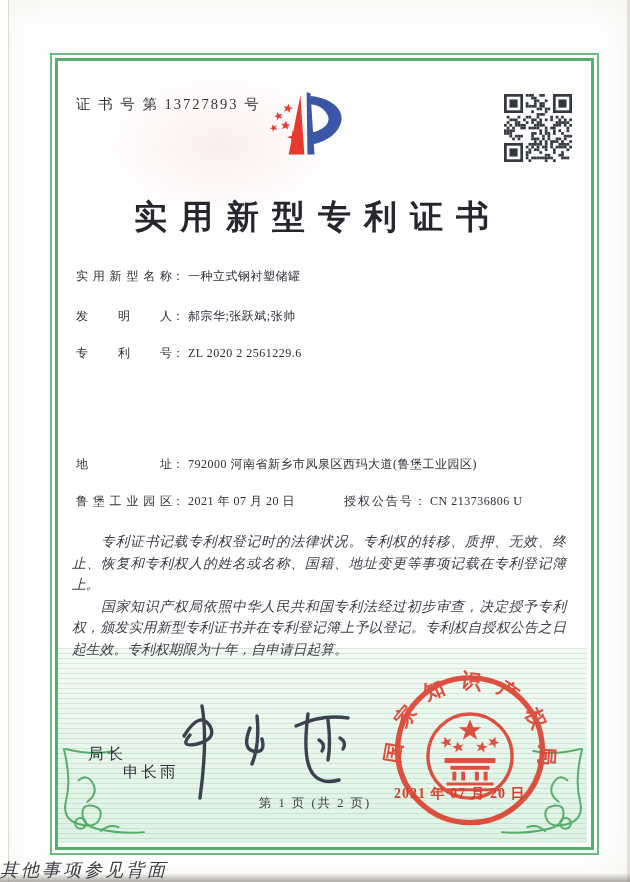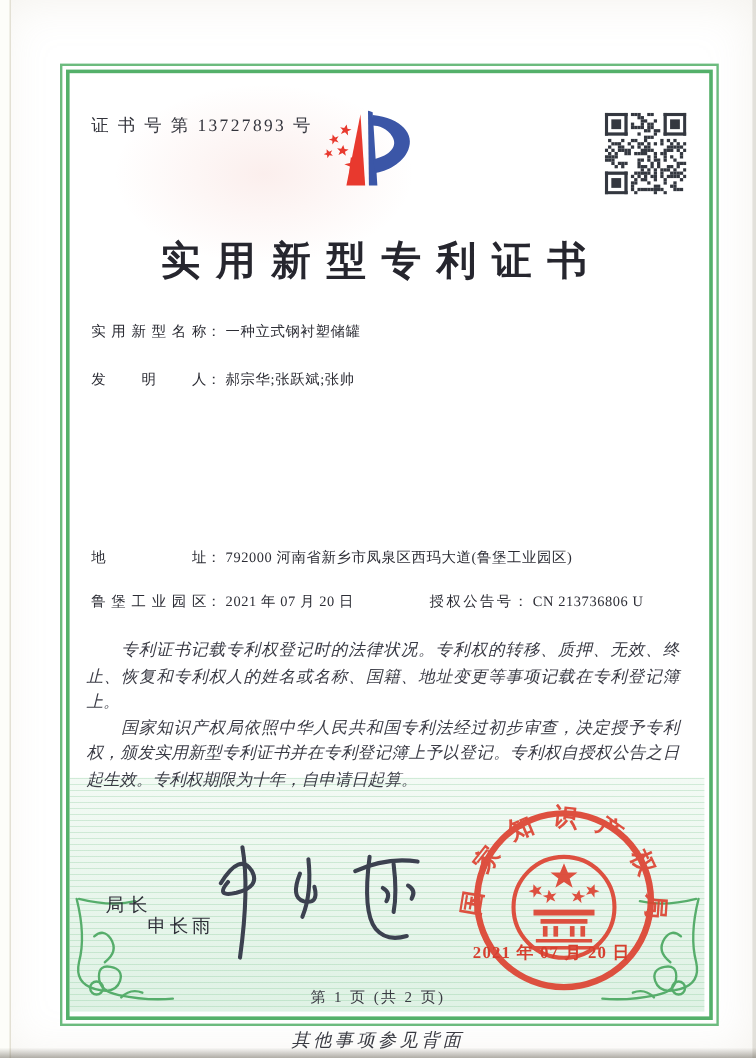--- a/index.html
+++ b/index.html
@@ -29,35 +29,35 @@
   .logo{position:absolute;left:266px;top:92px;width:86px;height:88px;}
   .qr{position:absolute;left:504px;top:94px;width:68px;height:68px;}
   .title{position:absolute;left:0;top:195px;width:100%;text-align:center;font-size:33px;
          font-weight:700;letter-spacing:13px;padding-left:6px;box-sizing:border-box;color:#26262e;}
   
   .frow{position:absolute;left:76px;width:480px;font-size:12px;color:#2c2d35;white-space:nowrap;}
   .flabel{display:inline-block;width:96px;text-align:justify;text-align-last:justify;vertical-align:bottom;}
   .fcolon{display:inline-block;width:16px;}
   .fval{letter-spacing:.5px;}
   .fval-fixed{display:inline-block;width:138px;letter-spacing:.5px;}
-  .flabel2{letter-spacing:2px;margin-left:32px;font-family:Liberation Mono, monospace;}
+  .flabel2{letter-spacing:2px;margin-left:18px;font-family:Liberation Mono, monospace;}
   
   .body-text{position:absolute;left:72px;top:531px;width:494px;font-size:13.8px;line-height:21.6px;
              color:#3a3b45;font-style:italic;text-align:justify;}
   .body-text p{margin:0;text-indent:2.1em;}
   
   .signer-title{position:absolute;left:88px;top:732px;font-size:15.5px;letter-spacing:4px;color:#2e2f38;font-family:"Liberation Sans",sans-serif;margin-top:12px;}
   .signer-name{position:absolute;left:88px;top:762px;font-size:15.5px;letter-spacing:3px;color:#2e2f38;font-family:"Liberation Sans",sans-serif;margin-left:35px;}
   .signature{position:absolute;left:158px;top:698px;width:208px;height:112px;}
   .seal{position:absolute;left:380px;top:670px;width:180px;height:170px;opacity:.93;}
   .seal-date{position:absolute;left:394px;top:785px;width:180px;font-size:14px;letter-spacing:1px;
              color:#d6402f;font-weight:600;}
-  .footer-page{position:absolute;left:0;top:823px;width:100%;text-align:center;font-size:12.5px;
+  .footer-page{position:absolute;left:0;top:795px;width:100%;text-align:center;font-size:12.5px;
                letter-spacing:2px;color:#3a3b43;}
-  .back-note{position:absolute;left:0;top:858px;width:100%;text-align:center;font-size:15px;
+  .back-note{position:absolute;left:0;top:858px;width:100%;font-size:18px;
              letter-spacing:3px;color:#3a3b43;font-style:italic;}
   .hidden-defs{position:absolute;width:0;height:0;overflow:hidden;}
 </style>
 </head>
 <body>
 
 <svg class="hidden-defs" aria-hidden="true">
   <defs>
     <polygon id="star5" points="0,-10 2.9,-3.1 10,-3.1 4.2,1.2 6.4,8.1 0,3.8 -6.4,8.1 -4.2,1.2 -10,-3.1 -2.9,-3.1"></polygon>
   </defs>
@@ -322,20 +322,23 @@
   </div>
 
   <div class="title">实用新型专利证书</div>
 
   <div class="frow" style="top:268px">
     <span class="flabel">实用新型名称</span><span class="fcolon">：</span><span class="fval">一种立式钢衬塑储罐</span>
   </div>
   <div class="frow" style="top:308px">
     <span class="flabel">发明人</span><span class="fcolon">：</span><span class="fval">郝宗华;张跃斌;张帅</span>
   </div>
+  <div class="frow" style="top:345px">
+    <span class="flabel">专利号</span><span class="fcolon">：</span><span class="fval">ZL 2020 2 2561229.6</span>
+  </div>
   <div class="frow" style="top:456px">
     <span class="flabel">地址</span><span class="fcolon">：</span><span class="fval">792000 河南省新乡市凤泉区西玛大道(鲁堡工业园区)</span>
   </div>
   <div class="frow" style="top:493px">
     <span class="flabel">鲁堡工业园区</span><span class="fcolon">：</span><span class="fval-fixed">2021 年 07 月 20 日</span><span class="flabel2">授权公告号</span><span class="fcolon">：</span><span class="fval">CN 213736806 U</span>
   </div>
 
   <div class="body-text">
     <p>专利证书记载专利权登记时的法律状况。专利权的转移、质押、无效、终止、恢复和专利权人的姓名或名称、国籍、地址变更等事项记载在专利登记簿上。</p>
     <p>国家知识产权局依照中华人民共和国专利法经过初步审查，决定授予专利权，颁发实用新型专利证书并在专利登记簿上予以登记。专利权自授权公告之日起生效。专利权期限为十年，自申请日起算。</p>

